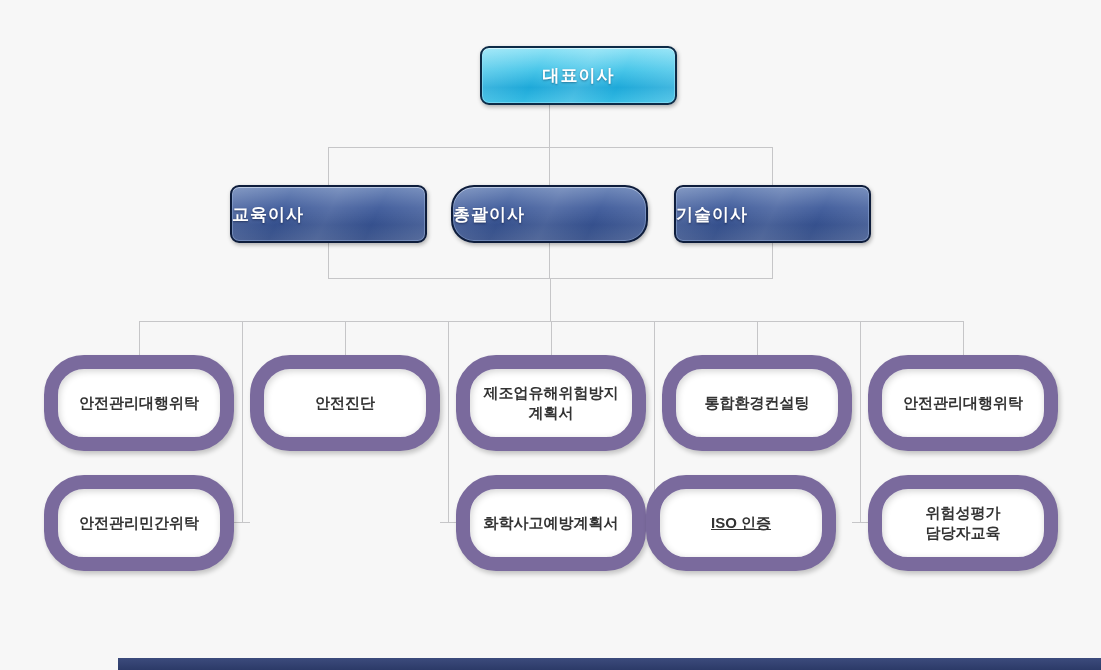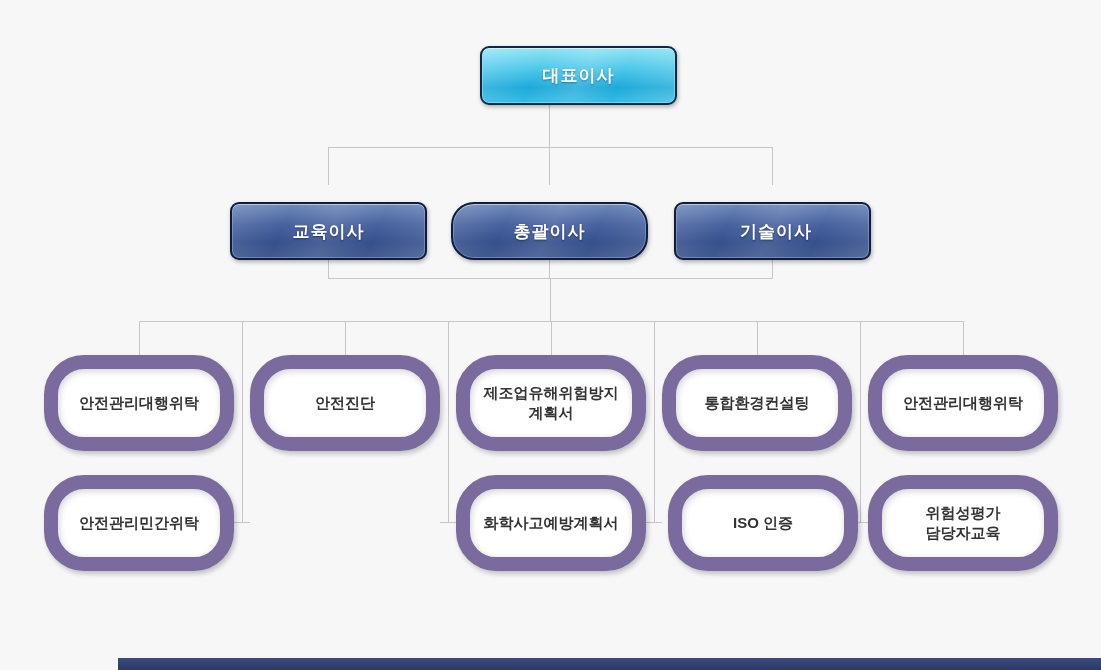--- a/index.html
+++ b/index.html
@@ -32,32 +32,32 @@
       inset 0 0 0 1px rgba(150,230,250,0.55),
       1px 2px 4px rgba(0,0,0,0.30);
     display:flex;align-items:center;justify-content:center;
     color:#ffffff;font-size:17px;font-weight:bold;
     text-shadow:0 1px 2px rgba(0,40,70,0.45);
     letter-spacing:1px;
     margin-left:29px;
   }
   
   .dir-box{
-    position:absolute;top:202px;width:197px;height:58px;
+    position:absolute;top:185px;width:197px;height:58px;
     box-sizing:border-box;
     border:2px solid #0e1d3c;
     border-radius:9px;
     background:
       linear-gradient(115deg, rgba(255,255,255,0.14) 0%, rgba(255,255,255,0.0) 28%, rgba(255,255,255,0.10) 50%, rgba(255,255,255,0.0) 72%, rgba(255,255,255,0.12) 100%),
       linear-gradient(180deg,#7089ba 0%, #47629f 38%, #35508d 70%, #41598f 100%);
     box-shadow:
       inset 0 1px 0 rgba(255,255,255,0.40),
       inset 0 0 0 1px rgba(160,185,225,0.45),
       1px 2px 4px rgba(0,0,0,0.30);
-    display:flex;align-items:center;justify-content:center;
+    display:flex;align-items:center;justify-content:flex-start;
     color:#ffffff;font-size:17px;font-weight:bold;
     text-shadow:0 1px 2px rgba(0,10,40,0.5);
     letter-spacing:1px;
   }
   
   .svc-box{
     position:absolute;width:190px;height:96px;
     box-sizing:border-box;
     border:14px solid #7a6a9d;
     border-radius:40px;
@@ -114,21 +114,21 @@
   <div class="ceo-box">
     <span>대표이사</span>
   </div>
 
   <div class="dir-box" style="left:230px;">
     <span>교육이사</span>
   </div>
   <div class="dir-box" style="left:451px;border-radius:23px;">
     <span>총괄이사</span>
   </div>
-  <div class="dir-box" style="left:674px;padding-left:7px;">
+  <div class="dir-box" style="left:674px;">
     <span>기술이사</span>
   </div>
 
   <div class="svc-box" style="left:44px;top:355px;">
     <span>안전관리대행위탁</span>
   </div>
   <div class="svc-box" style="left:250px;top:355px;">
     <span>안전진단</span>
   </div>
   <div class="svc-box" style="left:456px;top:355px;">
@@ -141,21 +141,21 @@
   <div class="svc-box" style="left:868px;top:355px;">
     <span>안전관리대행위탁</span>
   </div>
 
   <div class="svc-box" style="left:44px;top:475px;">
     <span>안전관리민간위탁</span>
   </div>
   <div class="svc-box" style="left:456px;top:475px;justify-content:center;">
     <span>화학사고예방계획서</span>
   </div>
-  <div class="svc-box" style="left:668px;top:475px;">
+  <div class="svc-box" style="left:646px;top:475px;text-decoration:underline;">
     <span>ISO 인증</span>
   </div>
   <div class="svc-box" style="left:868px;top:475px;">
     <span>위험성평가
 담당자교육</span>
   </div>
 
   <div class="footer-bar"></div>
 
 </div>

